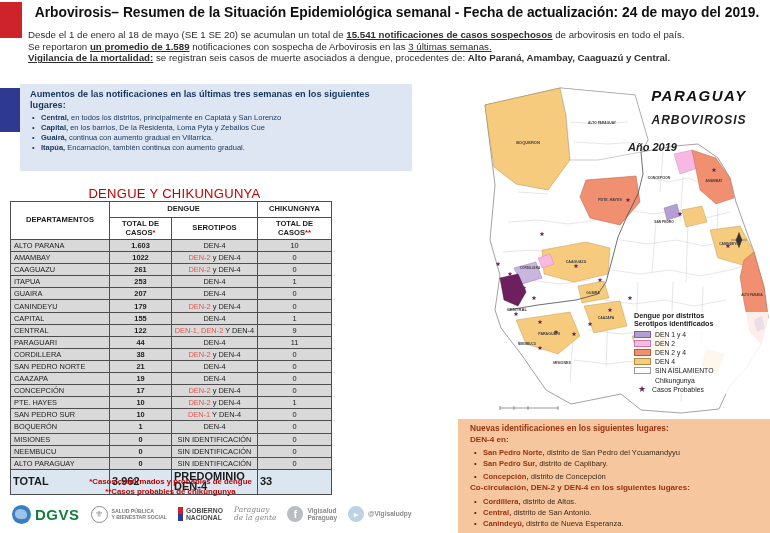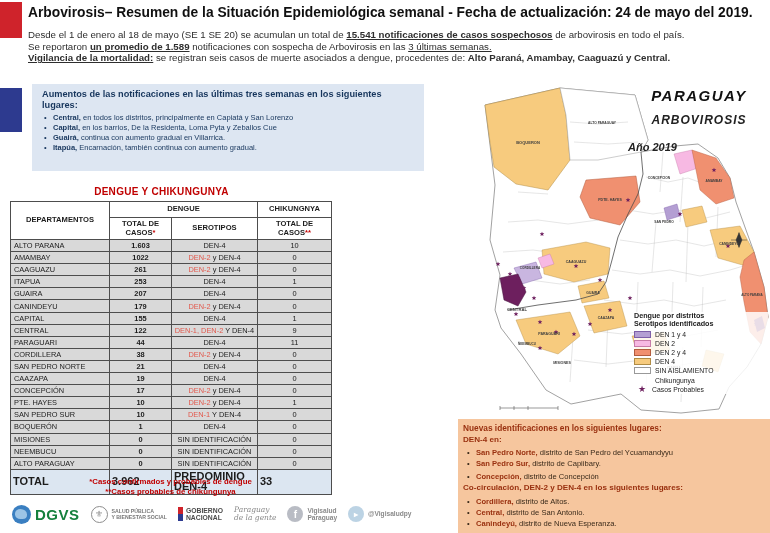--- a/index.html
+++ b/index.html
@@ -2,37 +2,37 @@
 <html><head>
 <meta charset="utf-8">
 <style>
   html,body{margin:0;padding:0;background:#e9e9e9;}
   .page{position:relative;width:770px;height:533px;background:#ffffff;overflow:hidden;
         font-family:"Liberation Sans",sans-serif;color:#222;}
 
   .red-bar{position:absolute;left:0;top:2px;width:22px;height:36px;background:#cf232b;}
   .blue-bar{position:absolute;left:0;top:88px;width:22px;height:44px;background:#2d3a8f;}
 
-  .main-title{position:absolute;left:28px;top:5px;width:738px;
+  .main-title{position:absolute;left:28px;top:5px;width:738px;text-align:center;
               font-size:13.8px;font-weight:bold;color:#101010;}
 
   .intro{position:absolute;left:28px;top:29px;width:740px;font-size:9.7px;color:#2e2e2e;line-height:11.6px;}
   .b{font-weight:bold;}
   .bu{font-weight:bold;text-decoration:underline;}
   .u{text-decoration:underline;}
 
-  .alert-box{position:absolute;left:32px;top:84px;width:392px;height:87px;background:#dde6f2;
+  .alert-box{position:absolute;left:20px;top:84px;width:392px;height:87px;background:#dde6f2;
              box-sizing:border-box;padding:5px 10px 0 10px;color:#17365d;}
   .alert-title{font-weight:bold;font-size:9.2px;line-height:11px;}
   ul.pt-list{margin:2px 0 0 2px;padding:0;list-style:none;font-size:7.5px;line-height:10px;}
   ul.pt-list li{position:relative;padding-left:9px;}
   ul.pt-list li::before{content:"\2022";position:absolute;left:0;top:0;}
 
-  .tbl-title{position:absolute;left:1px;top:186px;width:321px;text-align:center;
-             color:#c00000;font-weight:bold;font-size:10px;letter-spacing:.3px;}
+  .tbl-title{position:absolute;left:14px;top:186px;width:321px;text-align:center;
+             color:#c00000;font-weight:normal;font-size:13px;letter-spacing:.3px;}
 
   table.data{position:absolute;left:10px;top:201px;width:321px;border-collapse:collapse;
              font-size:7.4px;color:#1c1c1c;table-layout:fixed;}
   table.data th,table.data td{border:1px solid #4d4d4d;padding:0 2px;overflow:hidden;white-space:nowrap;}
   table.data th{background:#ffffff;font-size:7.6px;line-height:8.6px;}
   table.data thead tr:first-child th{height:15px;}
   table.data thead tr:last-child th{height:21px;white-space:normal;}
   table.data tbody td{background:#d9d9d9;height:11.1px;text-align:center;}
   table.data td.dept{text-align:left;padding-left:3px;}
   table.data td.num{font-weight:bold;}
@@ -82,21 +82,21 @@
   .sw0{background:#b49fd3;border-color:#7d5fa8;}
   .sw1{background:#f7b9e3;border-color:#c77ba8;}
   .sw2{background:#f09070;border-color:#b35c3f;}
   .sw3{background:#f7cb7e;border-color:#b08c45;}
   .sw4{background:#ffffff;}
   .legend-chik{margin-top:3px;padding-left:21px;}
   .legend-star{display:flex;align-items:center;margin-top:1px;padding-left:4px;}
   .star-glyph{color:#6d1f5e;font-size:9px;margin-right:6px;line-height:9px;}
 
   .newid-box{position:absolute;left:458px;top:419px;width:312px;height:114px;background:#f6c69e;
-             box-sizing:border-box;padding:4px 5px;font-size:7.6px;color:#3a2a1a;line-height:11.2px;}
+             box-sizing:border-box;padding:4px 12px;font-size:7.6px;color:#3a2a1a;line-height:11.2px;}
   .newid-title{color:#99300f;font-weight:bold;font-size:8.3px;}
   .newid-head{color:#99300f;font-weight:bold;font-size:8.1px;}
   .newid-box ul.pt-list{font-size:7.6px;line-height:11px;margin-left:4px;color:#3a2a1a;}
   .newid-box .b{color:#99300f;}
 
   svg text.maplbl{fill:#3d3d3d;font-family:"Liberation Sans",sans-serif;font-weight:bold;}
 </style>
 </head>
 <body>
 

